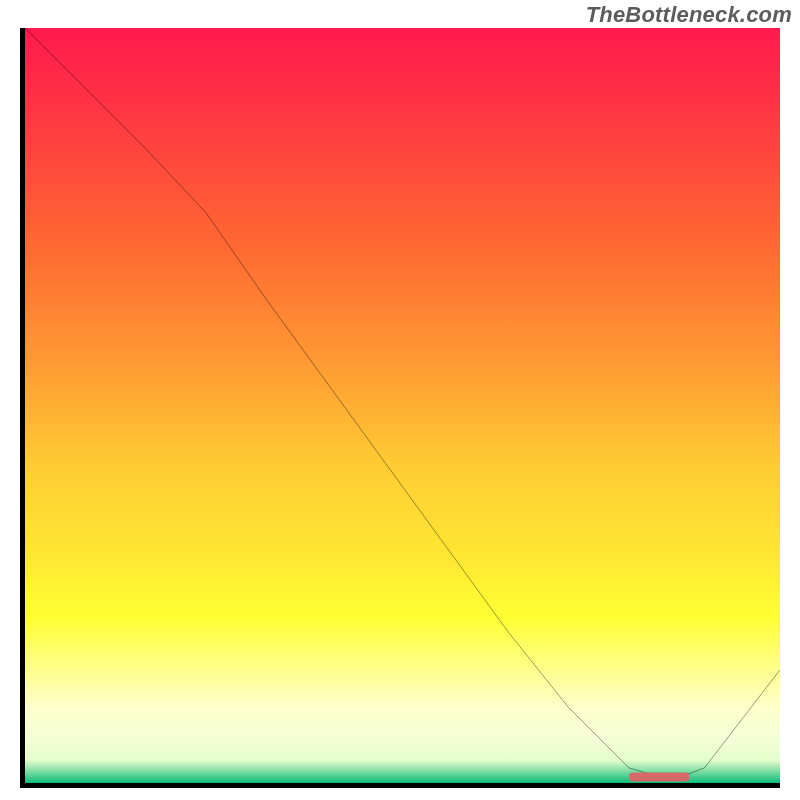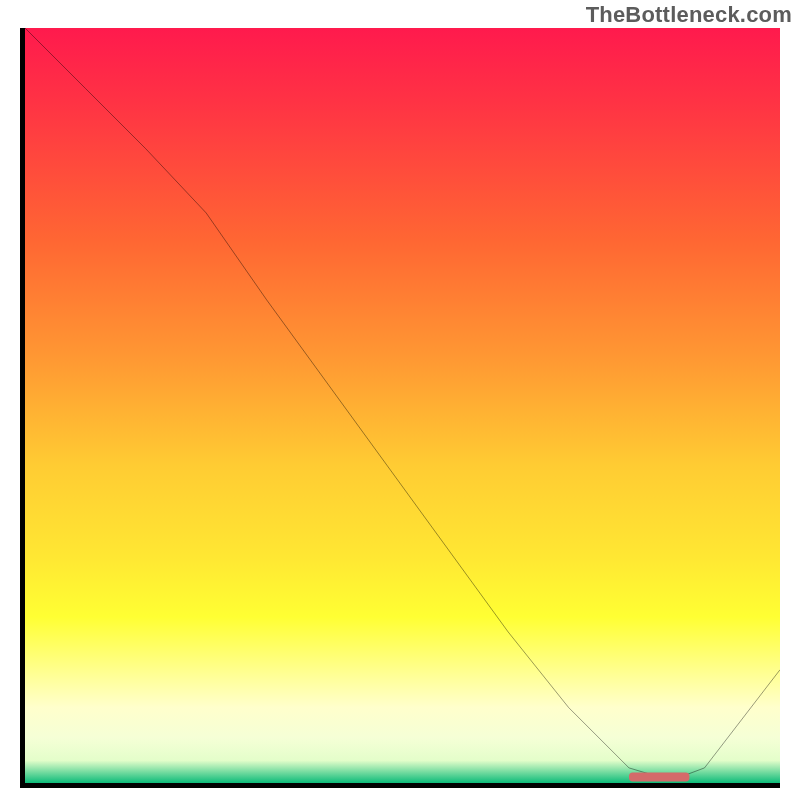--- a/index.html
+++ b/index.html
@@ -7,20 +7,21 @@
     padding: 0;
     width: 800px;
     height: 800px;
     background: #ffffff;
     font-family: Arial, Helvetica, sans-serif;
   }
   .container {
     position: relative;
     width: 800px;
     height: 800px;
+    font-style: italic;
   }
   .watermark {
     position: absolute;
     top: 2px;
     right: 8px;
     font-size: 22px;
     font-weight: bold;
     color: #5c5c5c;
     letter-spacing: 0.2px;
   }

